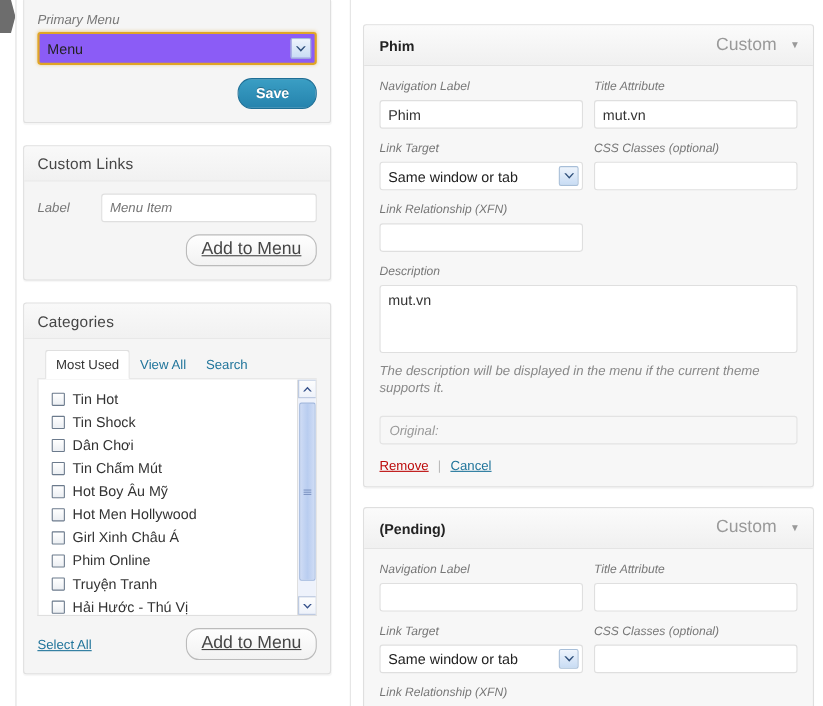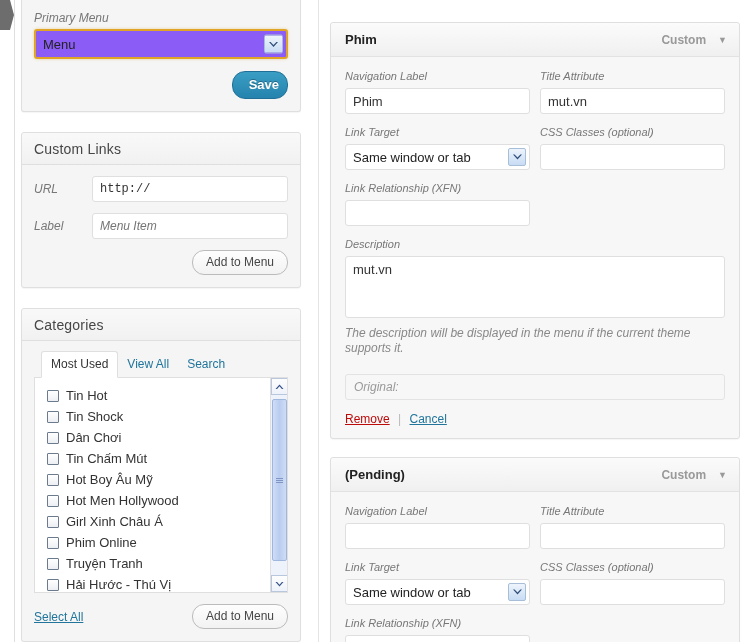--- a/index.html
+++ b/index.html
@@ -84,34 +84,35 @@
     background: linear-gradient(#eef4fc, #c8dcf4);
     border: 1px solid #a7bed8; border-radius: 2px;
     display: flex; align-items: center; justify-content: center;
     pointer-events: none;
   }
   .sel-arrow svg { display: block; }
   .row-right { text-align: right; margin-top: 12px; }
 
   .btn-primary {
     display: inline-block;
-    padding: 5px 8px 6px 16px;
+    padding: 5px 24px 6px 16px;
     font-size: 13px; font-weight: bold; color: #fff;
     background: linear-gradient(#3a9ec4, #2583ad);
     border: 1px solid #1f6f96; border-radius: 13px;
     text-shadow: 0 -1px 0 rgba(0,0,0,.3);
     cursor: pointer;
   }
   .btn-secondary {
     display: inline-block;
     padding: 4px 13px 5px 13px;
-    font-size: 12px; color: #464646;
+    font-size: 16px; color: #464646;
     background: linear-gradient(#fefefe, #f2f2f2);
     border: 1px solid #bbb; border-radius: 12px;
     cursor: pointer;
+    text-decoration: underline;
   }
 
   
   .cl-row { display: flex; align-items: center; margin-bottom: 11px; }
   .cl-label {
     width: 58px; flex: none;
     font-style: italic; font-size: 12px; color: #777;
   }
   .cl-input {
     flex: 1 1 auto; height: 26px;
@@ -208,21 +209,21 @@
   .mi-head {
     display: flex; align-items: center; justify-content: space-between;
     padding: 9px 12px 9px 14px;
     background: linear-gradient(#fbfbfb, #f0f0f0);
     border-bottom: 1px solid #e2e2e2;
     border-radius: 3px 3px 0 0;
     cursor: move;
   }
   .mi-title { font-size: 13px; font-weight: bold; color: #222; }
   .mi-right { display: flex; align-items: center; gap: 12px; }
-  .mi-type { font-size: 12px; color: #999; font-weight: bold; }
+  .mi-type { font-size: 16px; color: #999; }
   .mi-caret { color: #999; font-size: 9px; }
   .mi-body { padding: 12px 14px 12px 14px; }
 
   .grid2 { display: flex; gap: 10px; }
   .cell { flex: 1 1 0; min-width: 0; }
   .f-label {
     display: block; font-style: italic; font-size: 11px; color: #777;
     margin: 0 0 4px 0; line-height: 15px;
   }
   .f-input {
@@ -293,24 +294,20 @@
           <span class="btn-primary">Save</span>
         </div>
       </div>
     </div>
 
     <div class="box">
       <div class="box-head">
         <h3>Custom Links</h3>
       </div>
       <div class="box-body">
-        <div class="cl-row">
-          <span class="cl-label">URL</span>
-          <input class="cl-input" type="text" value="http://" style="">
-        </div>
         <div class="cl-row">
           <span class="cl-label">Label</span>
           <input class="cl-input placeholderish" type="text" placeholder="Menu Item" style="">
         </div>
         <div class="cl-actions">
           <span class="btn-secondary">Add to Menu</span>
         </div>
       </div>
     </div>
 

